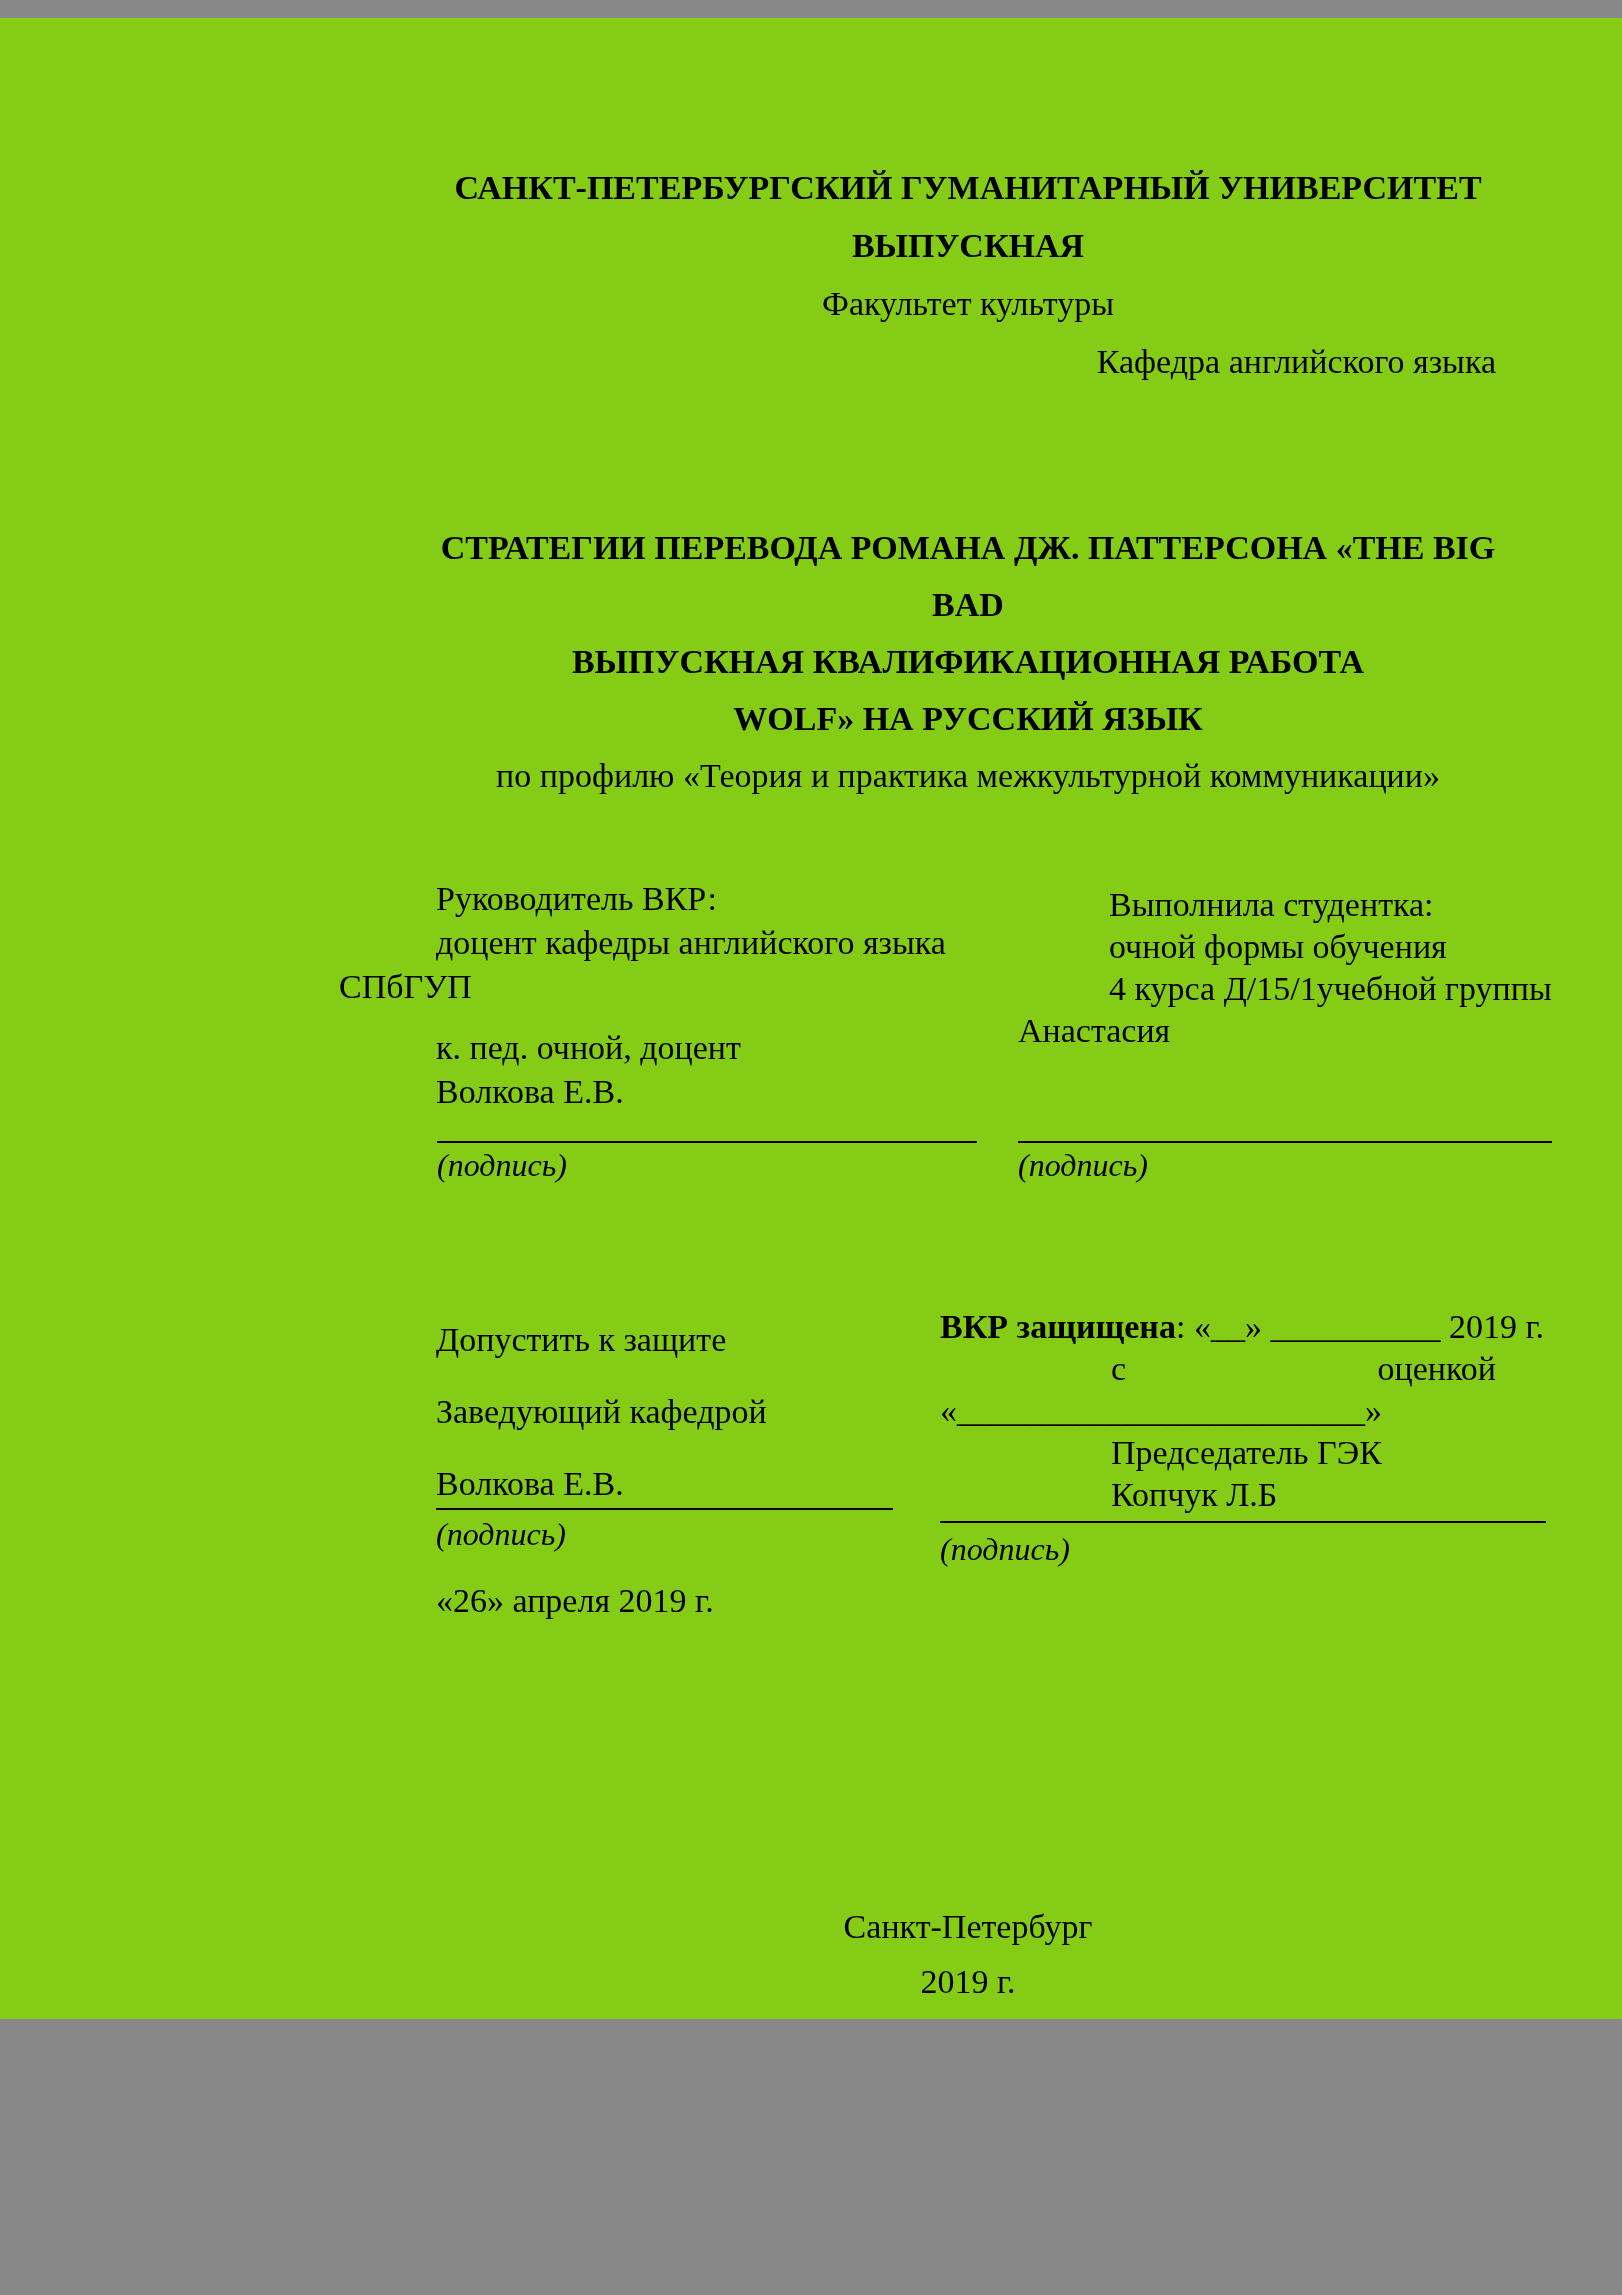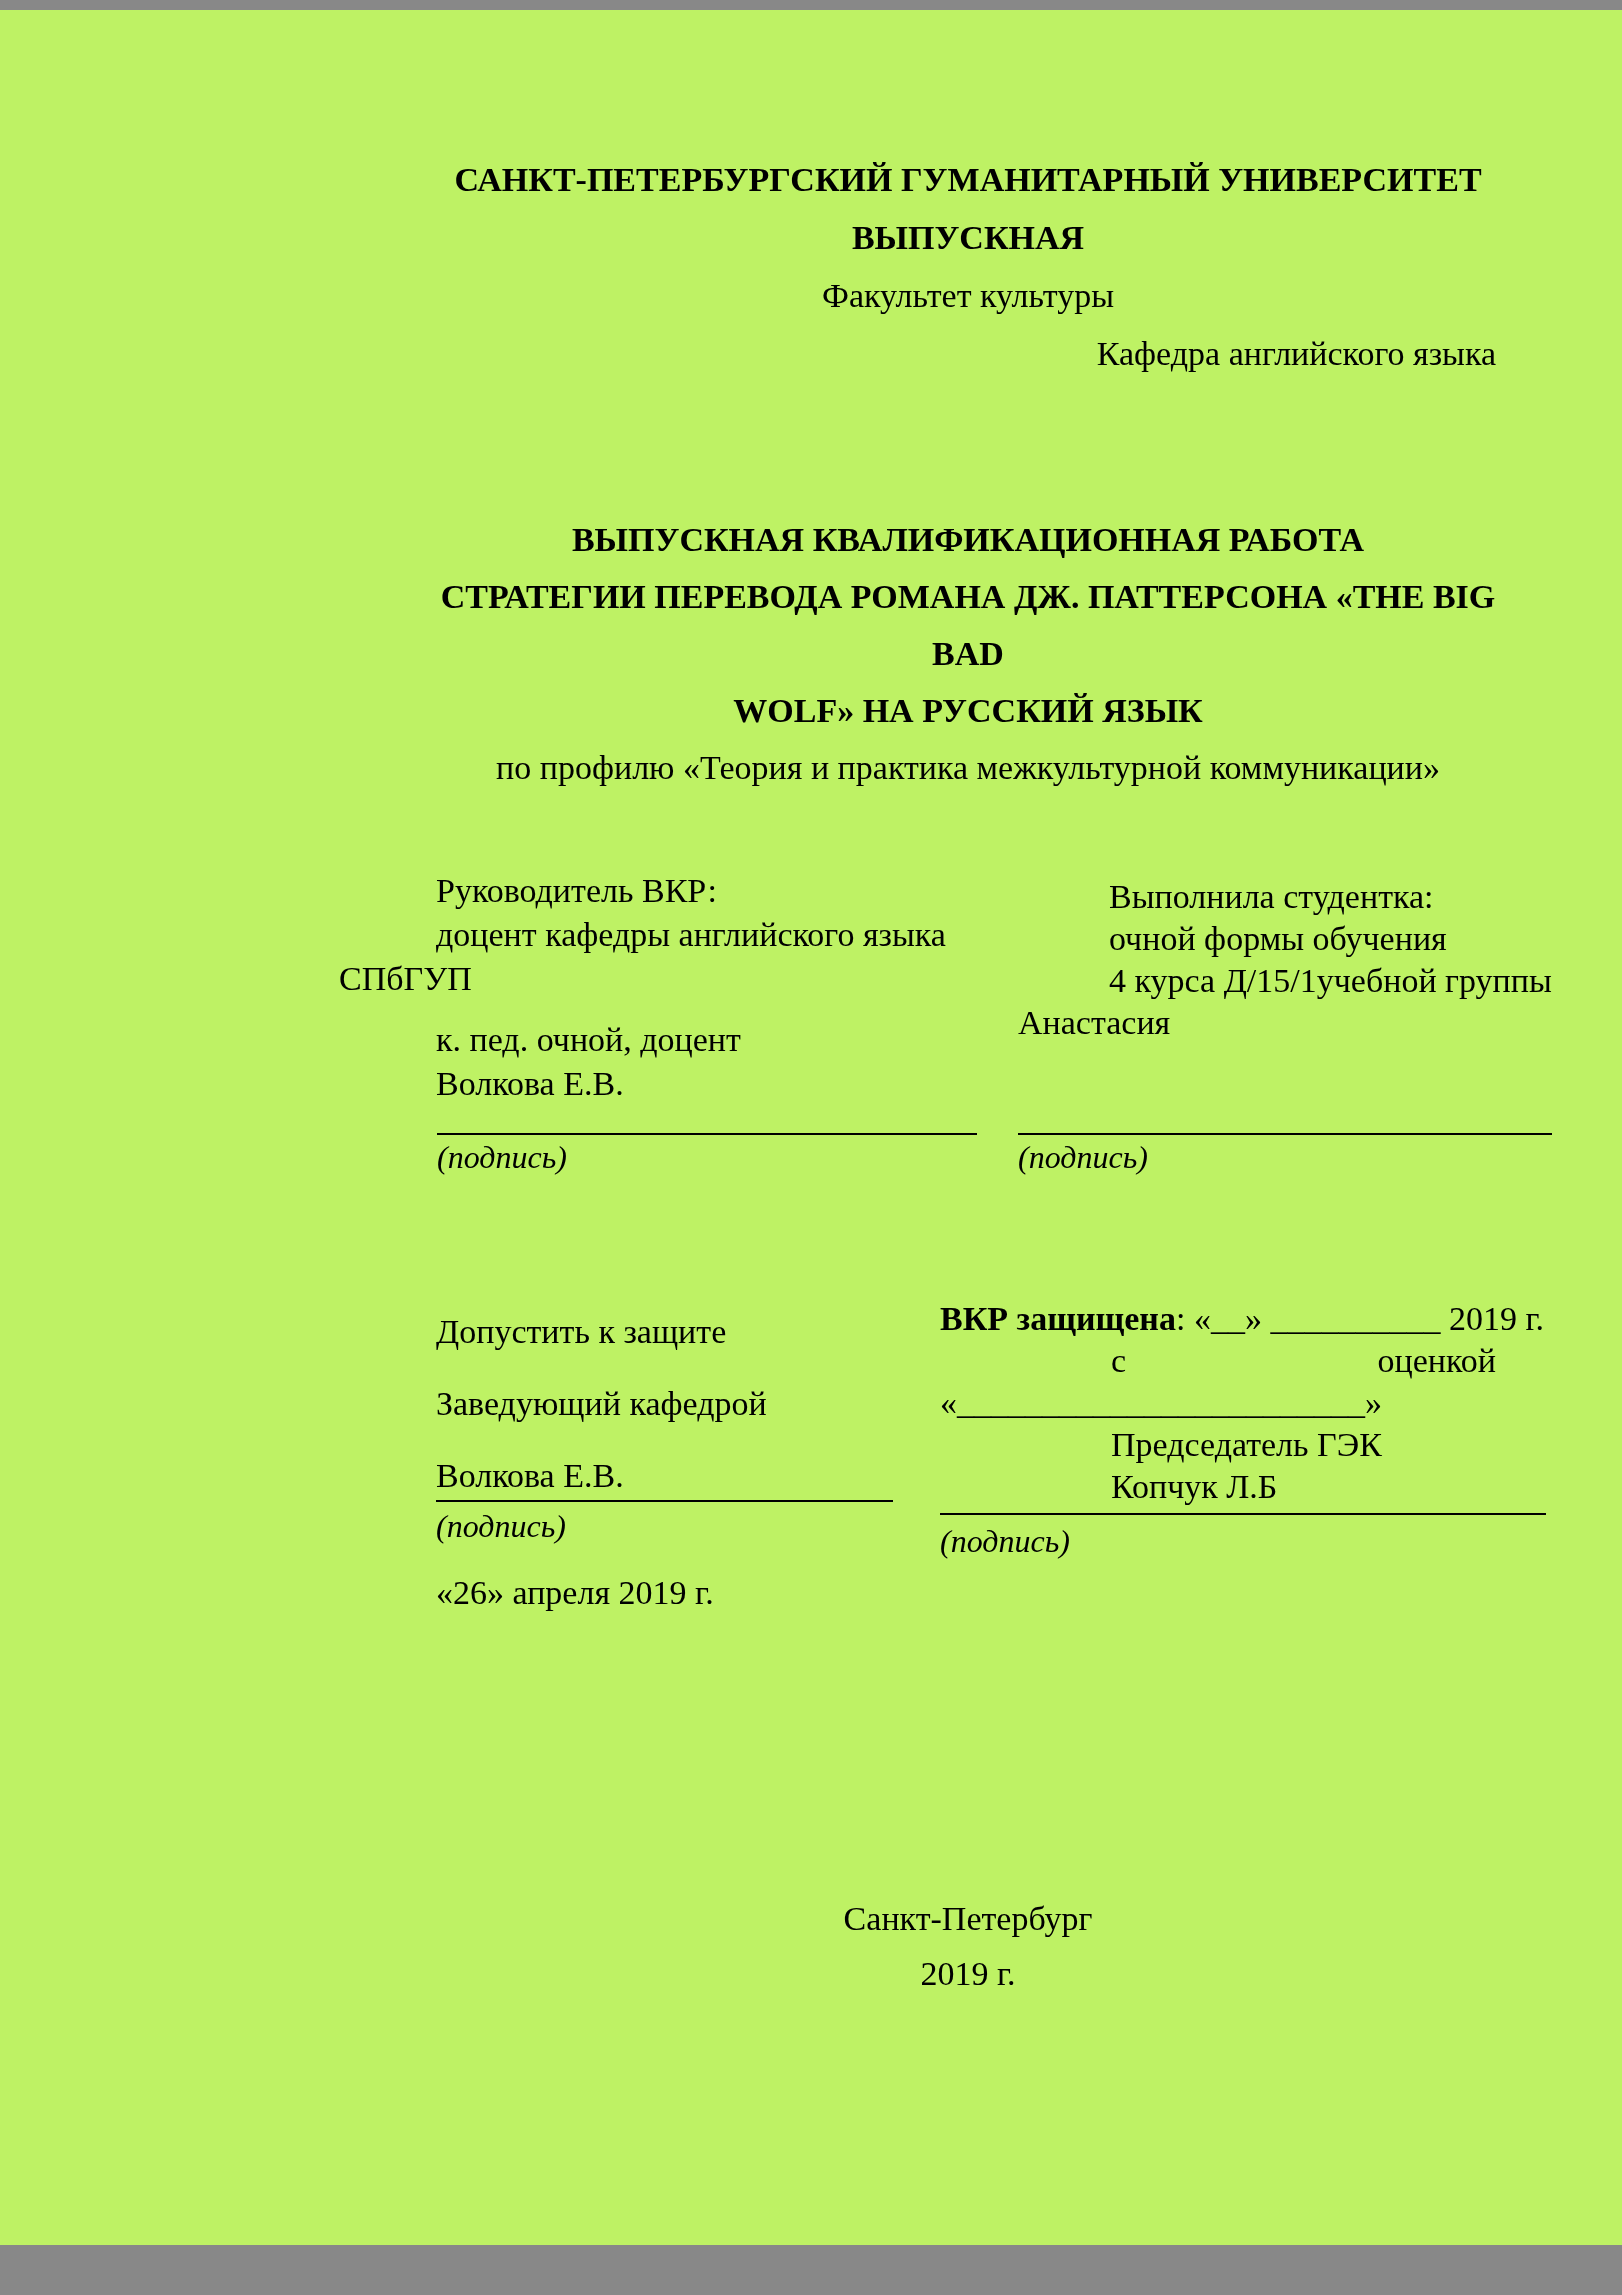--- a/index.html
+++ b/index.html
@@ -1,21 +1,21 @@
 <!DOCTYPE html>
 <html style="font-size:12.6px"><head>
 <meta charset="utf-8">
 <style>
   * { margin:0; padding:0; box-sizing:border-box; }
   html,body { background:#888; }
   .page {
     position:relative;
-    width:1623px; height:2235px;
-    margin:10px auto;
-    background:#bef264;
+    width:1623px; height:2001px;
+    margin:18px auto;
+    background:#84cc16;
     color:#000000;
     font-family:"Liberation Serif","DejaVu Serif",serif;
     font-size:34px;
     overflow:hidden;
   }
   .bold { font-weight:bold; }
   .right { text-align:right; }
 
   .header-block { position:absolute; left:440px; top:141px; width:1056px; line-height:58px; text-align:center; }
   .title-block  { position:absolute; left:440px; top:501px; width:1056px; line-height:57px; text-align:center; }
@@ -60,22 +60,22 @@
 <div class="page">
 
   <div class="header-block">
     <div class="bold">САНКТ-ПЕТЕРБУРГСКИЙ ГУМАНИТАРНЫЙ УНИВЕРСИТЕТ</div>
     <div class="bold">ВЫПУСКНАЯ</div>
     <div>Факультет культуры</div>
     <div class="right">Кафедра английского языка</div>
   </div>
 
   <div class="title-block">
+    <div class="bold">СТРАТЕГИИ ПЕРЕВОДА РОМАНА ДЖ. ПАТТЕРСОНА «THE BIG BAD</div>
     <div class="bold">ВЫПУСКНАЯ КВАЛИФИКАЦИОННАЯ РАБОТА</div>
-    <div class="bold">СТРАТЕГИИ ПЕРЕВОДА РОМАНА ДЖ. ПАТТЕРСОНА «THE BIG BAD</div>
     <div class="bold">WOLF» НА РУССКИЙ ЯЗЫК</div>
     <div>по профилю «Теория и практика межкультурной коммуникации»</div>
   </div>
 
   <div class="supervisor-block">
     <div class="indent">Руководитель ВКР:</div>
     <div class="indent">доцент кафедры английского языка</div>
     <div>СПбГУП</div>
     <div class="spacer"></div>
     <div class="indent">к. пед. очной, доцент</div>

